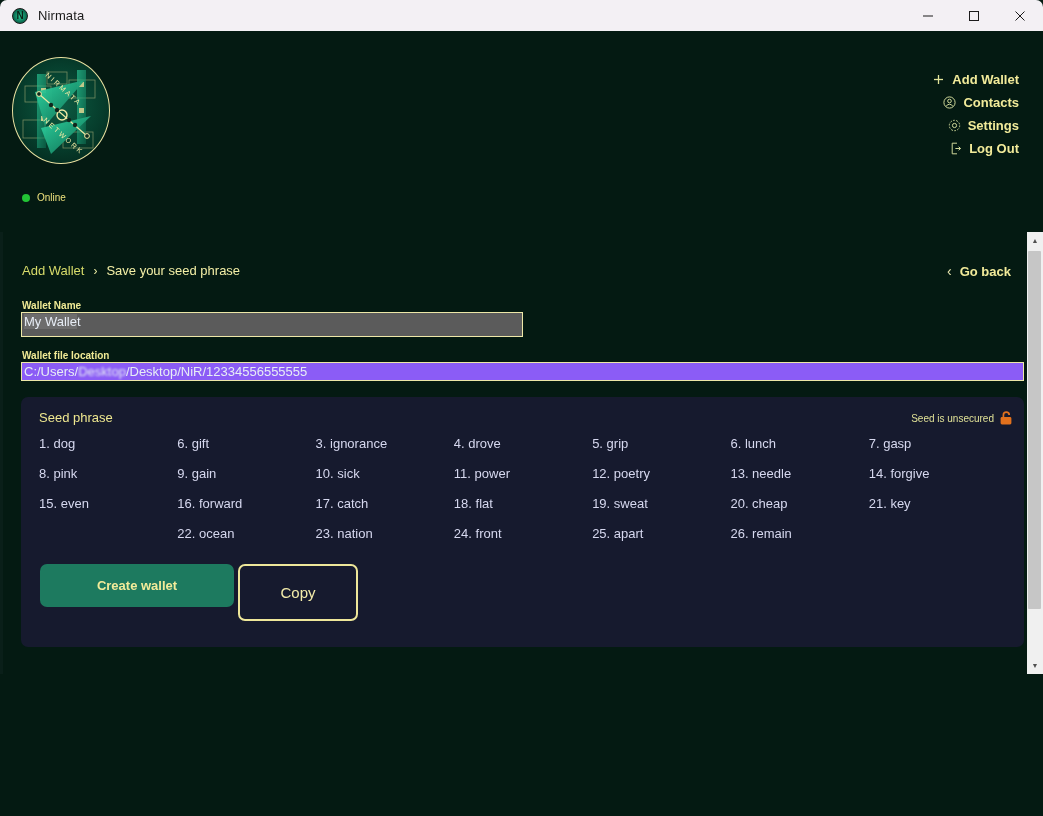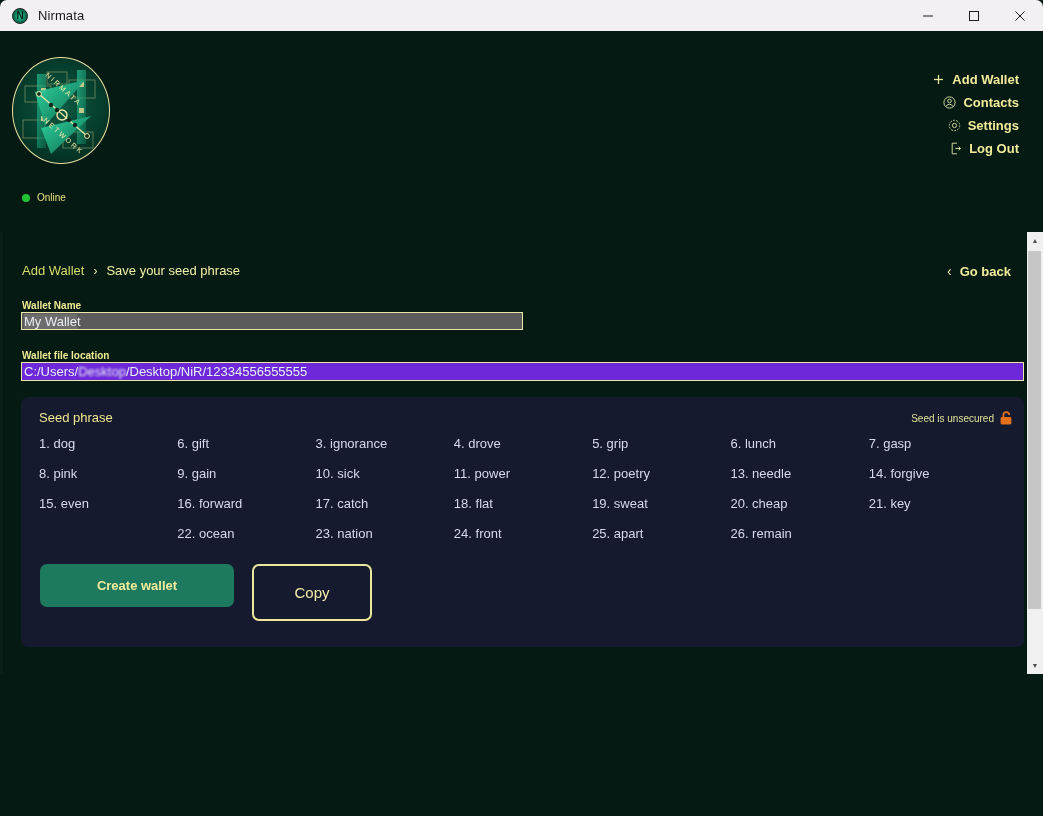--- a/index.html
+++ b/index.html
@@ -70,29 +70,29 @@
 
   .goback {
     position: absolute; right: 24px; top: 31px; display: flex; align-items: center; gap: 8px;
     color: #f2eb9a; font-size: 13px; font-weight: bold; cursor: pointer;
   }
   .goback .chev { font-size: 14px; color: #e9e6b0; font-weight: normal; }
 
   .field-label { color: #f0ea95; font-size: 10px; font-weight: bold; }
   .lbl-name { position: absolute; left: 14px; top: 68px; }
   .inp-name {
-    position: absolute; left: 13px; top: 80px; width: 502px; height: 18px;
+    position: absolute; left: 13px; top: 80px; width: 502px; height: 25px;
     background: #5b5b5b; border: 1px solid #eee8a8; color: #e7edf5;
     font-size: 13px; padding: 0 2px; line-height: 17px; overflow: hidden; white-space: nowrap;
   }
   .inp-name .sel { background: #6d6d6d; }
   .lbl-loc { position: absolute; left: 14px; top: 118px; }
   .inp-loc {
     position: absolute; left: 13px; top: 130px; width: 1003px; height: 19px;
-    background: #6d28d9; border: 1px solid #eee8a8; color: #e7edf5;
+    background: #8b5cf6; border: 1px solid #eee8a8; color: #e7edf5;
     font-size: 13px; padding: 0 2px; line-height: 17px; overflow: hidden; white-space: nowrap;
   }
   .blur { filter: blur(1.1px); }
 
   
   .card {
     position: absolute; left: 13px; top: 165px; width: 1003px; height: 250px;
     background: #161a2e; border-radius: 7px;
   }
   .card-title { position: absolute; left: 18px; top: 13px; color: #eee78f; font-size: 13px; }
@@ -102,21 +102,21 @@
   .unsecured .txt { color: #dfe096; font-size: 10px; }
   .unsecured .lock svg { display: block; }
 
   .seed-grid {
     position: absolute; left: 18px; top: 40px; width: 968px;
     display: grid; grid-template-columns: repeat(7, 1fr); row-gap: 16px;
   }
   .seed-word { color: #d6d8ef; font-size: 13px; line-height: 14px; }
   .seed-word.empty { visibility: hidden; }
 
-  .actions { position: absolute; left: 19px; top: 167px; display: flex; gap: 18px; }
+  .actions { position: absolute; left: 19px; top: 167px; display: flex; gap: 4px; }
   .btn-primary {
     width: 194px; height: 43px; border-radius: 7px; background: #1d7a5f;
     color: #f2eb9a; font-size: 13px; font-weight: bold;
     display: flex; align-items: center; justify-content: center; cursor: pointer; border: none;
     font-family: "Liberation Sans", sans-serif;
   }
   .btn-outline {
     width: 120px; height: 57px; border-radius: 7px; background: #161a2e;
     border: 2px solid #eee79a; color: #f4edaa; font-size: 15px;
     display: flex; align-items: center; justify-content: center; cursor: pointer;

